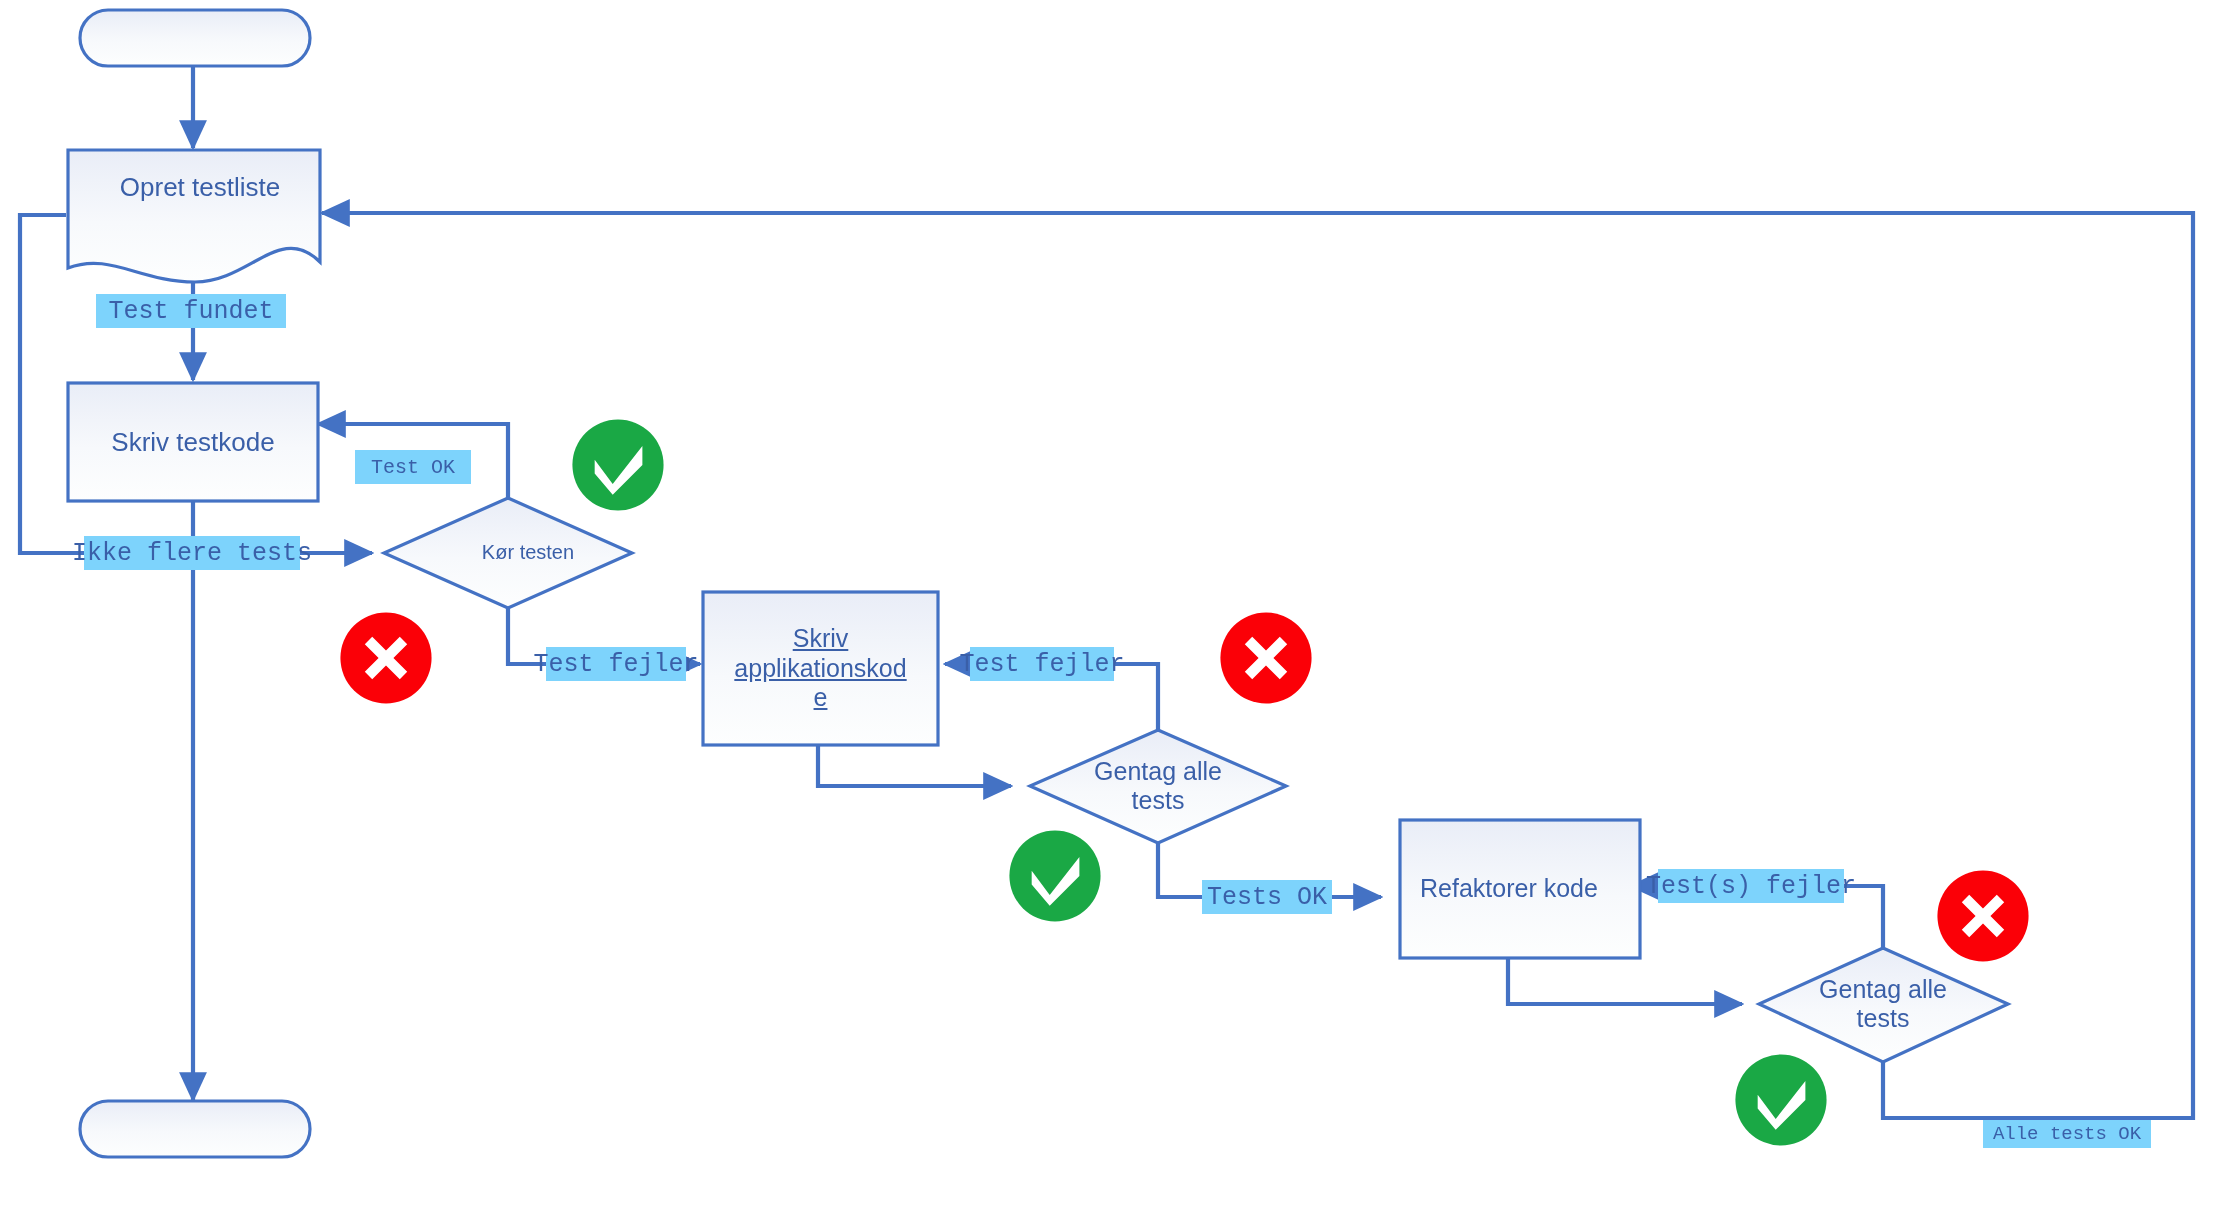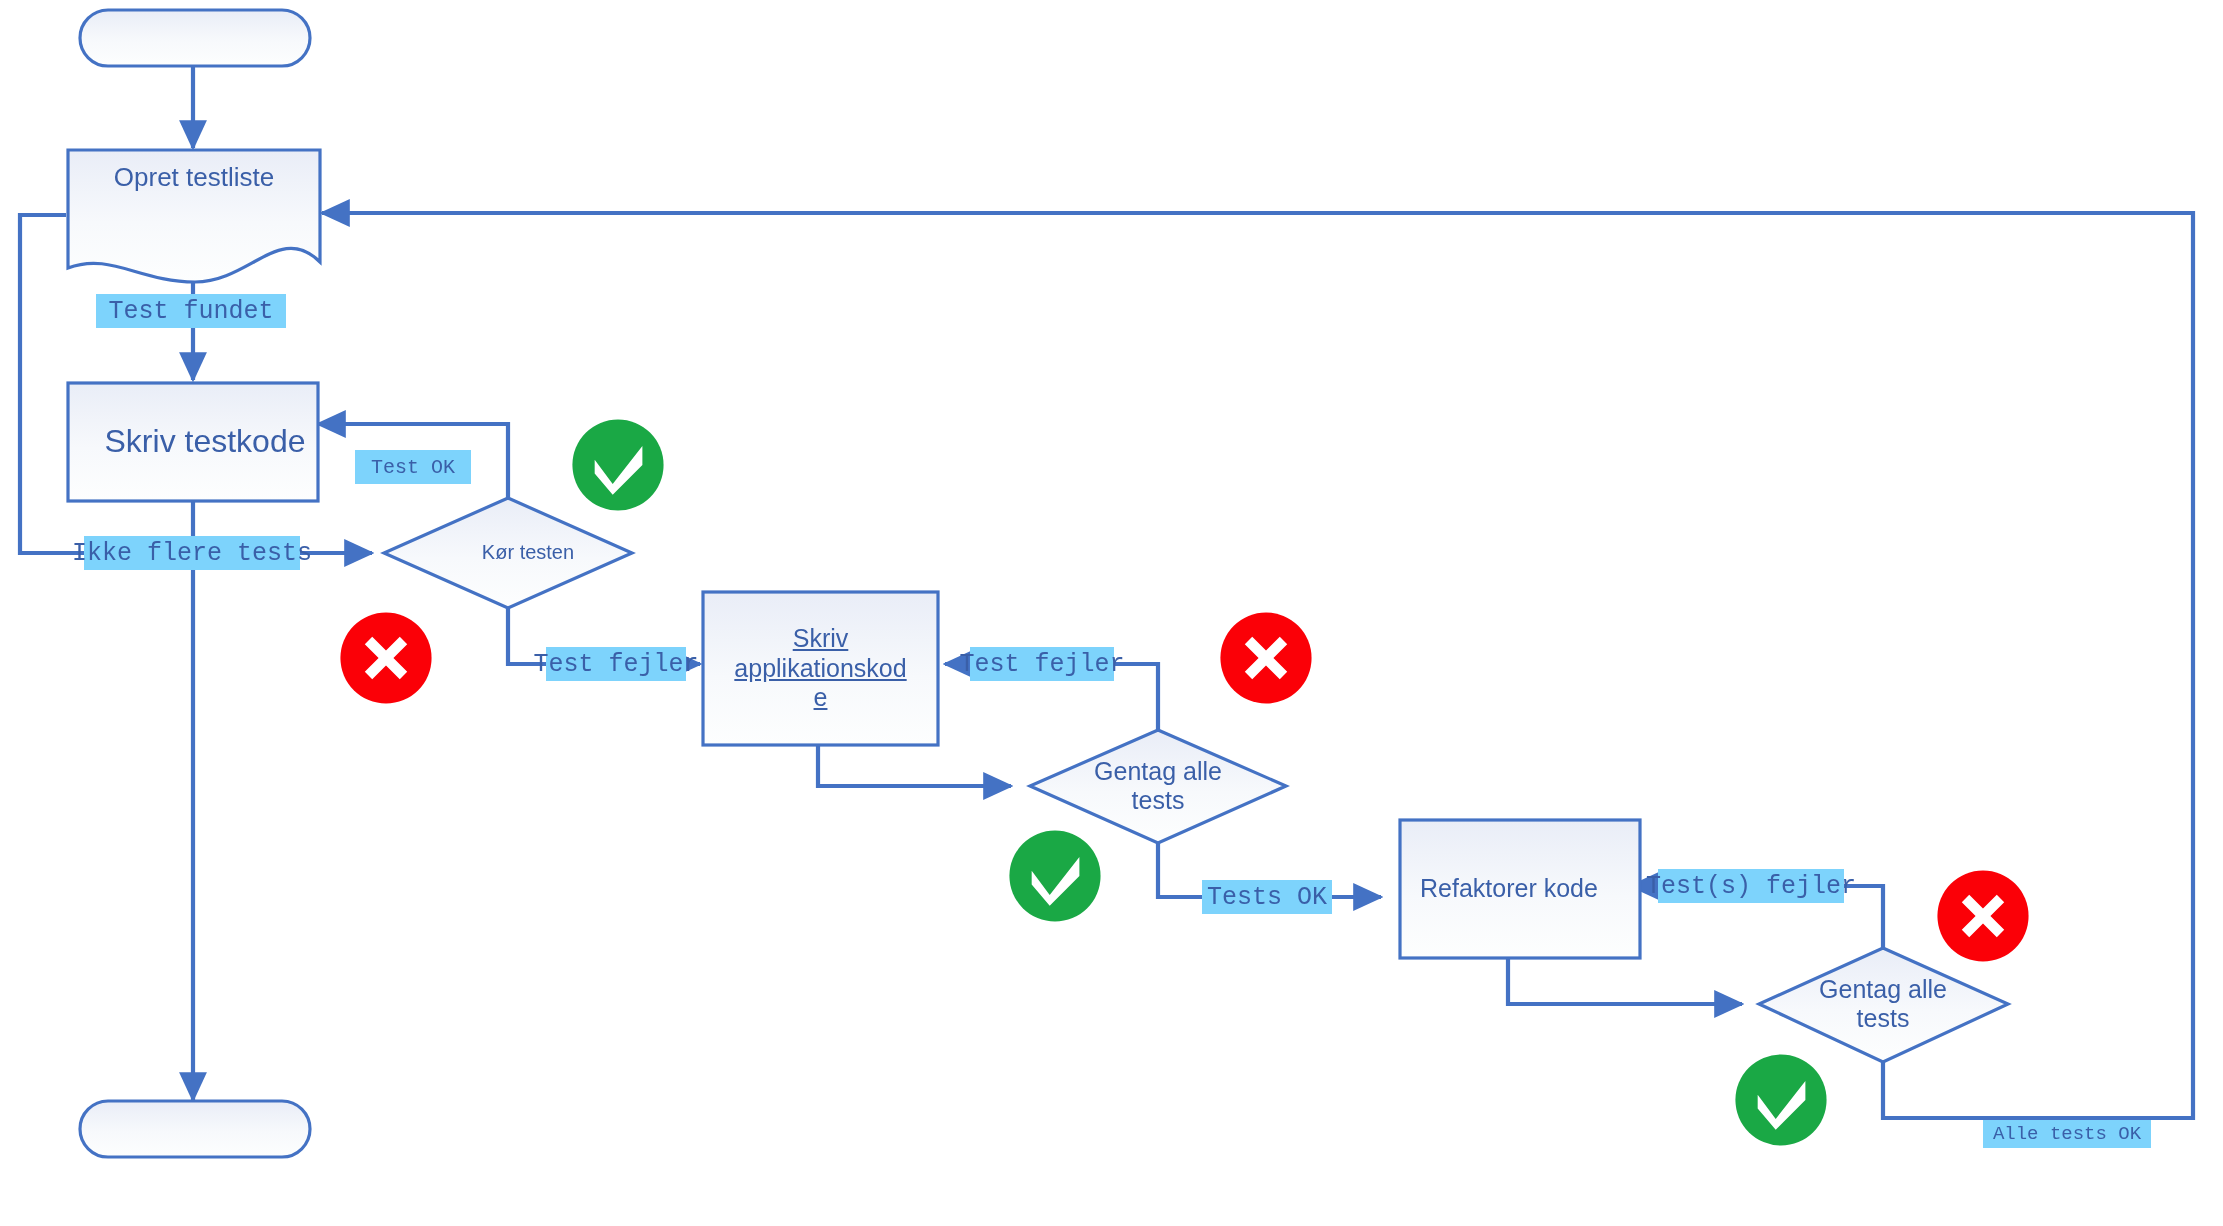--- a/index.html
+++ b/index.html
@@ -77,23 +77,23 @@
     <polygon points="1158,730 1286,786 1158,843 1030,786" fill="url(#shapeFill)" stroke="#4472C4" stroke-width="3.2"></polygon>
 
     <rect x="1400" y="820" width="240" height="138" fill="url(#shapeFill)" stroke="#4472C4" stroke-width="3.2"></rect>
 
     <polygon points="1883,948 2008,1004 1883,1062 1759,1004" fill="url(#shapeFill)" stroke="#4472C4" stroke-width="3.2"></polygon>
 
     <rect x="80" y="1101" width="230" height="56" rx="28" ry="28" fill="url(#shapeFill)" stroke="#4472C4" stroke-width="3.2"></rect>
   </svg>
 
 
-  <div class="node-label" style="left:68px;top:150px;width:252px;height:54px;font-size:26px;">Opret testliste</div>
+  <div class="node-label" style="left:68px;top:160px;width:252px;height:54px;font-size:26px;padding-left:6px;">Opret testliste</div>
 
-  <div class="node-label" style="left:80px;top:383px;width:250px;height:118px;font-size:32px;border-radius:17px;">Skriv testkode</div>
+  <div class="node-label" style="left:68px;top:383px;width:250px;height:118px;font-size:26px;border-radius:17px;">Skriv testkode</div>
 
   <div class="node-label" style="left:416px;top:525px;width:224px;height:56px;font-size:20px;">Kør testen</div>
 
   <div class="node-label" style="left:703px;top:592px;width:235px;height:153px;font-size:25px;flex-direction:column;text-decoration:underline;">
     <span>Skriv</span>
     <span>applikationskod</span>
     <span>e</span>
   </div>
 
   <div class="node-label" style="left:1046px;top:742px;width:224px;height:88px;font-size:25px;flex-direction:column;">

